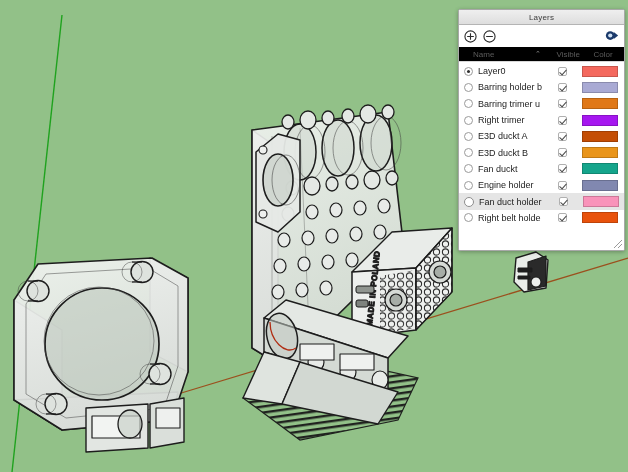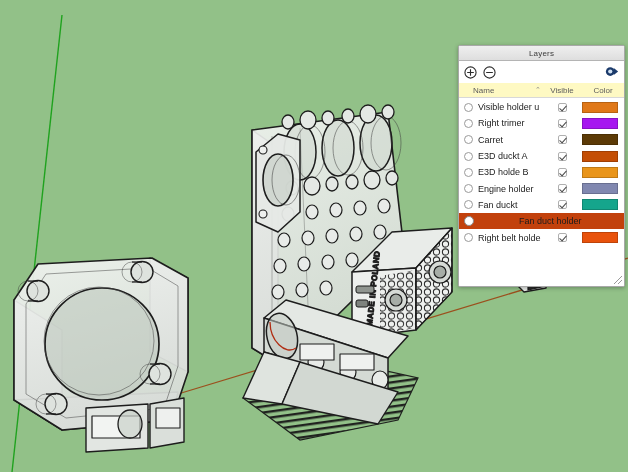--- a/index.html
+++ b/index.html
@@ -41,21 +41,20 @@
     top: 9px;
     width: 165px;
     height: 240px;
     background: #ffffff;
     border: 1px solid #a8a8a8;
     border-radius: 2px;
     box-shadow: 0 1px 4px rgba(0,0,0,0.30);
     display: flex;
     flex-direction: column;
     overflow: hidden;
-    margin-top: 36px;
   }
 
   .titlebar {
     height: 14px;
     flex: 0 0 14px;
     background: linear-gradient(#efefef, #dedede);
     border-bottom: 1px solid #b4b4b4;
     display: flex;
     align-items: center;
     justify-content: center;
@@ -93,45 +92,45 @@
   }
 
   .col-head {
     height: 15px;
     flex: 0 0 15px;
     display: flex;
     align-items: center;
     font-size: 8px;
     color: #5c5c5c;
     border-bottom: 1px solid #d8d8d8;
-    background: #fef9c3;
+    background: #000000;
     padding-left: 5px;
     box-sizing: border-box;
   }
   .ch-name   { width: 68px; padding-left: 9px; box-sizing: border-box; }
   .ch-sort   { width: 12px; text-align: center; color: #8a8a8a; font-size: 7px; }
-  .ch-vis    { width: 36px; text-align: center; }
+  .ch-vis    { width: 36px; text-align: right; }
   .ch-color  { flex: 1; text-align: center; padding-left: 2px; }
 
   .layer-list {
     flex: 1 1 auto;
     overflow: hidden;
     background: #ffffff;
     padding-top: 1px;
   }
 
   .layer-row {
     height: 16.3px;
     display: flex;
     align-items: center;
     padding-left: 5px;
     box-sizing: border-box;
     cursor: default;
   }
-  .layer-row.hovered { background: #c2410c; gap: 40px; }
+  .layer-row.hovered { background: #e5e5e5; }
 
   .radio {
     width: 9px;
     height: 9px;
     border: 1px solid #9a9a9a;
     border-radius: 50%;
     background: #fff;
     box-sizing: border-box;
     flex: 0 0 9px;
     position: relative;
@@ -445,87 +444,97 @@
 
     <div class="col-head">
       <span class="ch-name">Name</span>
       <span class="ch-sort">⌃</span>
       <span class="ch-vis">Visible</span>
       <span class="ch-color">Color</span>
     </div>
 
     <div class="layer-list" id="layer-list">
         <div class="layer-row">
-          <div class="radio"></div>
-          <div class="layer-name">Visible holder u</div>
+          <div class="radio on"></div>
+          <div class="layer-name">Layer0</div>
+          <div class="vis-cell">
+            <div class="checkbox on"></div>
+          </div>
+          <div class="color-cell">
+            <div class="swatch" style="background: rgb(244, 105, 94);"></div>
+          </div>
+        </div>
+        <div class="layer-row">
+          <div class="radio"></div>
+          <div class="layer-name">Barring holder b</div>
+          <div class="vis-cell">
+            <div class="checkbox on"></div>
+          </div>
+          <div class="color-cell">
+            <div class="swatch" style="background: rgb(169, 170, 212);"></div>
+          </div>
+        </div>
+        <div class="layer-row">
+          <div class="radio"></div>
+          <div class="layer-name">Barring trimer u</div>
           <div class="vis-cell">
             <div class="checkbox on"></div>
           </div>
           <div class="color-cell">
             <div class="swatch" style="background: rgb(224, 120, 24);"></div>
           </div>
         </div>
         <div class="layer-row">
           <div class="radio"></div>
           <div class="layer-name">Right trimer</div>
           <div class="vis-cell">
             <div class="checkbox on"></div>
           </div>
           <div class="color-cell">
             <div class="swatch" style="background: rgb(166, 23, 240);"></div>
           </div>
         </div>
         <div class="layer-row">
           <div class="radio"></div>
-          <div class="layer-name">Carret</div>
-          <div class="vis-cell">
-            <div class="checkbox on"></div>
-          </div>
-          <div class="color-cell">
-            <div class="swatch" style="background: rgb(92, 58, 6);"></div>
-          </div>
-        </div>
-        <div class="layer-row">
-          <div class="radio"></div>
           <div class="layer-name">E3D duckt A</div>
           <div class="vis-cell">
             <div class="checkbox on"></div>
           </div>
           <div class="color-cell">
             <div class="swatch" style="background: rgb(196, 78, 5);"></div>
           </div>
         </div>
         <div class="layer-row">
           <div class="radio"></div>
-          <div class="layer-name">E3D holde B</div>
+          <div class="layer-name">E3D duckt B</div>
           <div class="vis-cell">
             <div class="checkbox on"></div>
           </div>
           <div class="color-cell">
             <div class="swatch" style="background: rgb(233, 149, 27);"></div>
           </div>
         </div>
         <div class="layer-row">
           <div class="radio"></div>
+          <div class="layer-name">Fan duckt</div>
+          <div class="vis-cell">
+            <div class="checkbox on"></div>
+          </div>
+          <div class="color-cell">
+            <div class="swatch" style="background: rgb(21, 165, 140);"></div>
+          </div>
+        </div>
+        <div class="layer-row">
+          <div class="radio"></div>
           <div class="layer-name">Engine holder</div>
           <div class="vis-cell">
             <div class="checkbox on"></div>
           </div>
           <div class="color-cell">
             <div class="swatch" style="background: rgb(129, 136, 176);"></div>
-          </div>
-        </div>
-        <div class="layer-row">
-          <div class="radio"></div>
-          <div class="layer-name">Fan duckt</div>
-          <div class="vis-cell">
-            <div class="checkbox on"></div>
-          </div>
-          <div class="color-cell">
-            <div class="swatch" style="background: rgb(21, 165, 140);"></div>
           </div>
         </div>
         <div class="layer-row hovered">
           <div class="radio"></div>
           <div class="layer-name">Fan duct holder</div>
           <div class="vis-cell">
             <div class="checkbox on"></div>
           </div>
           <div class="color-cell">
             <div class="swatch" style="background: rgb(249, 147, 186);"></div>

